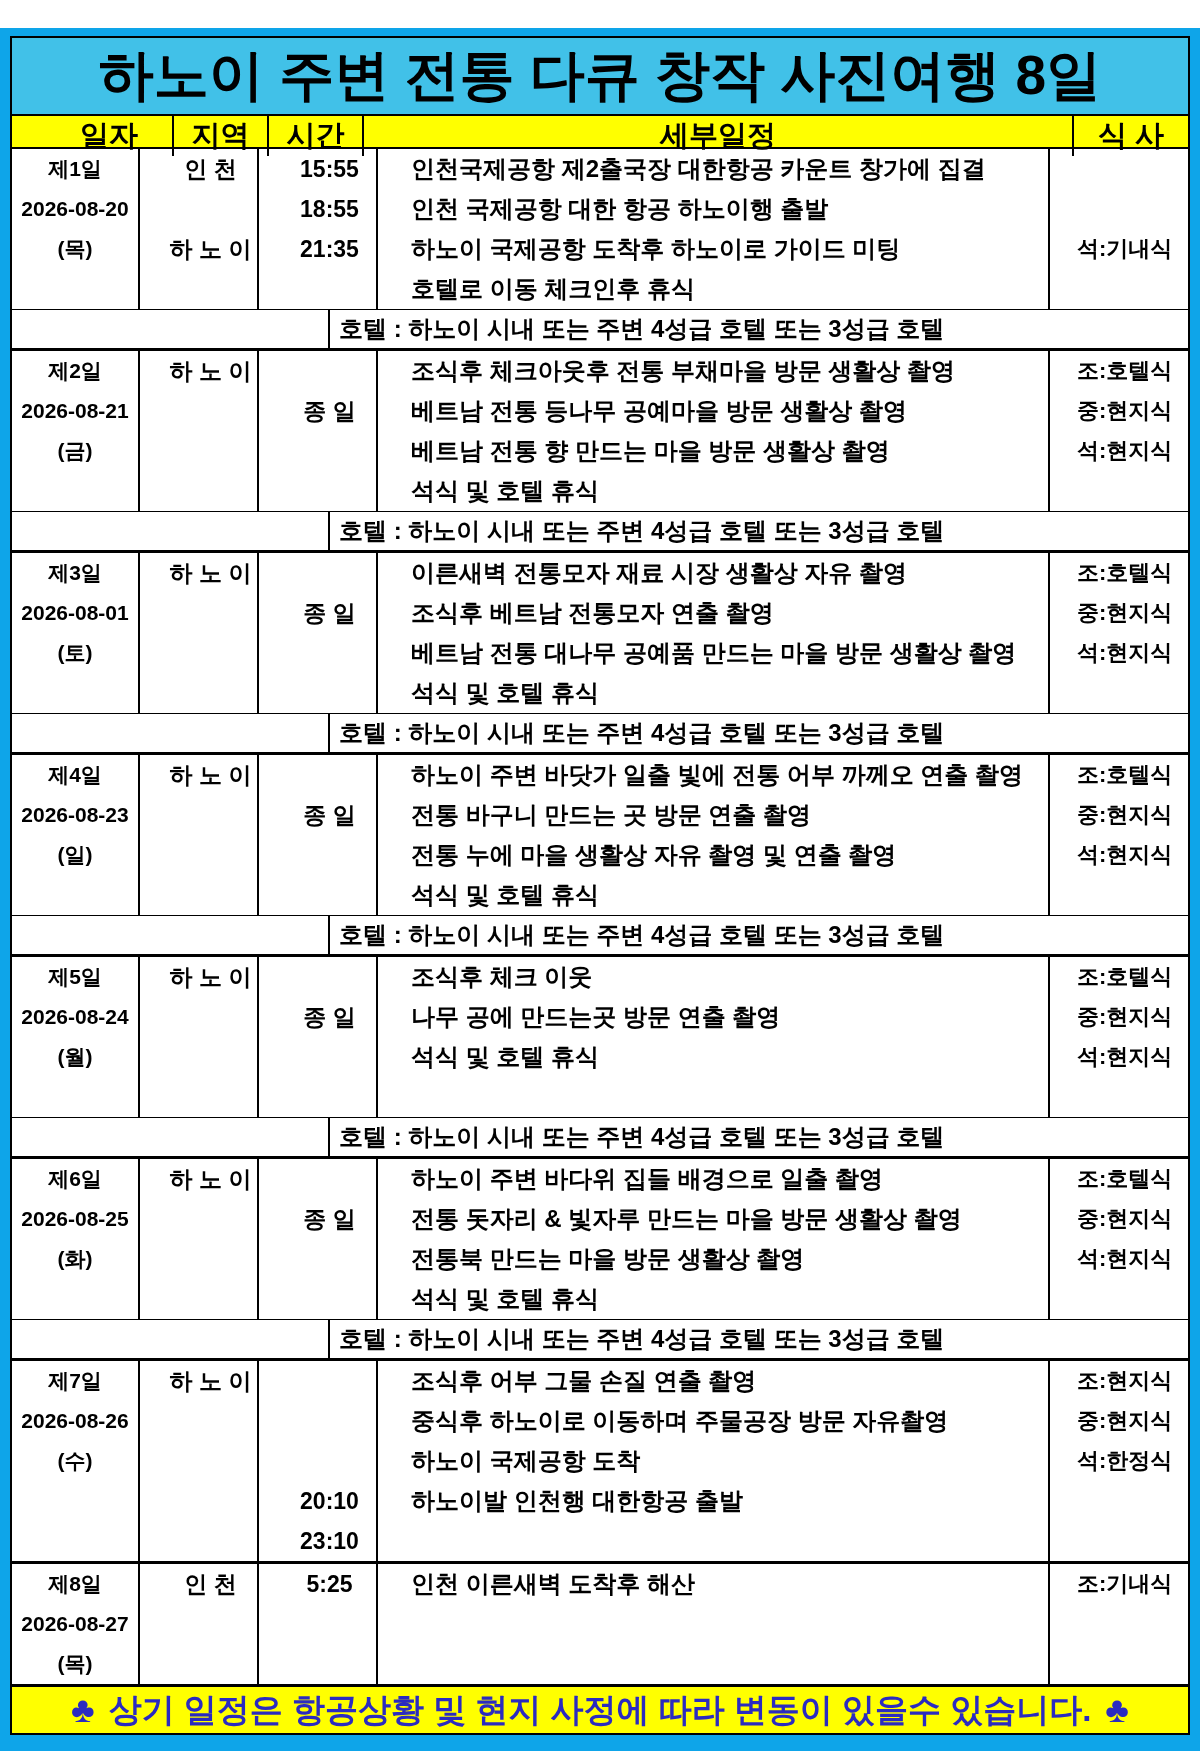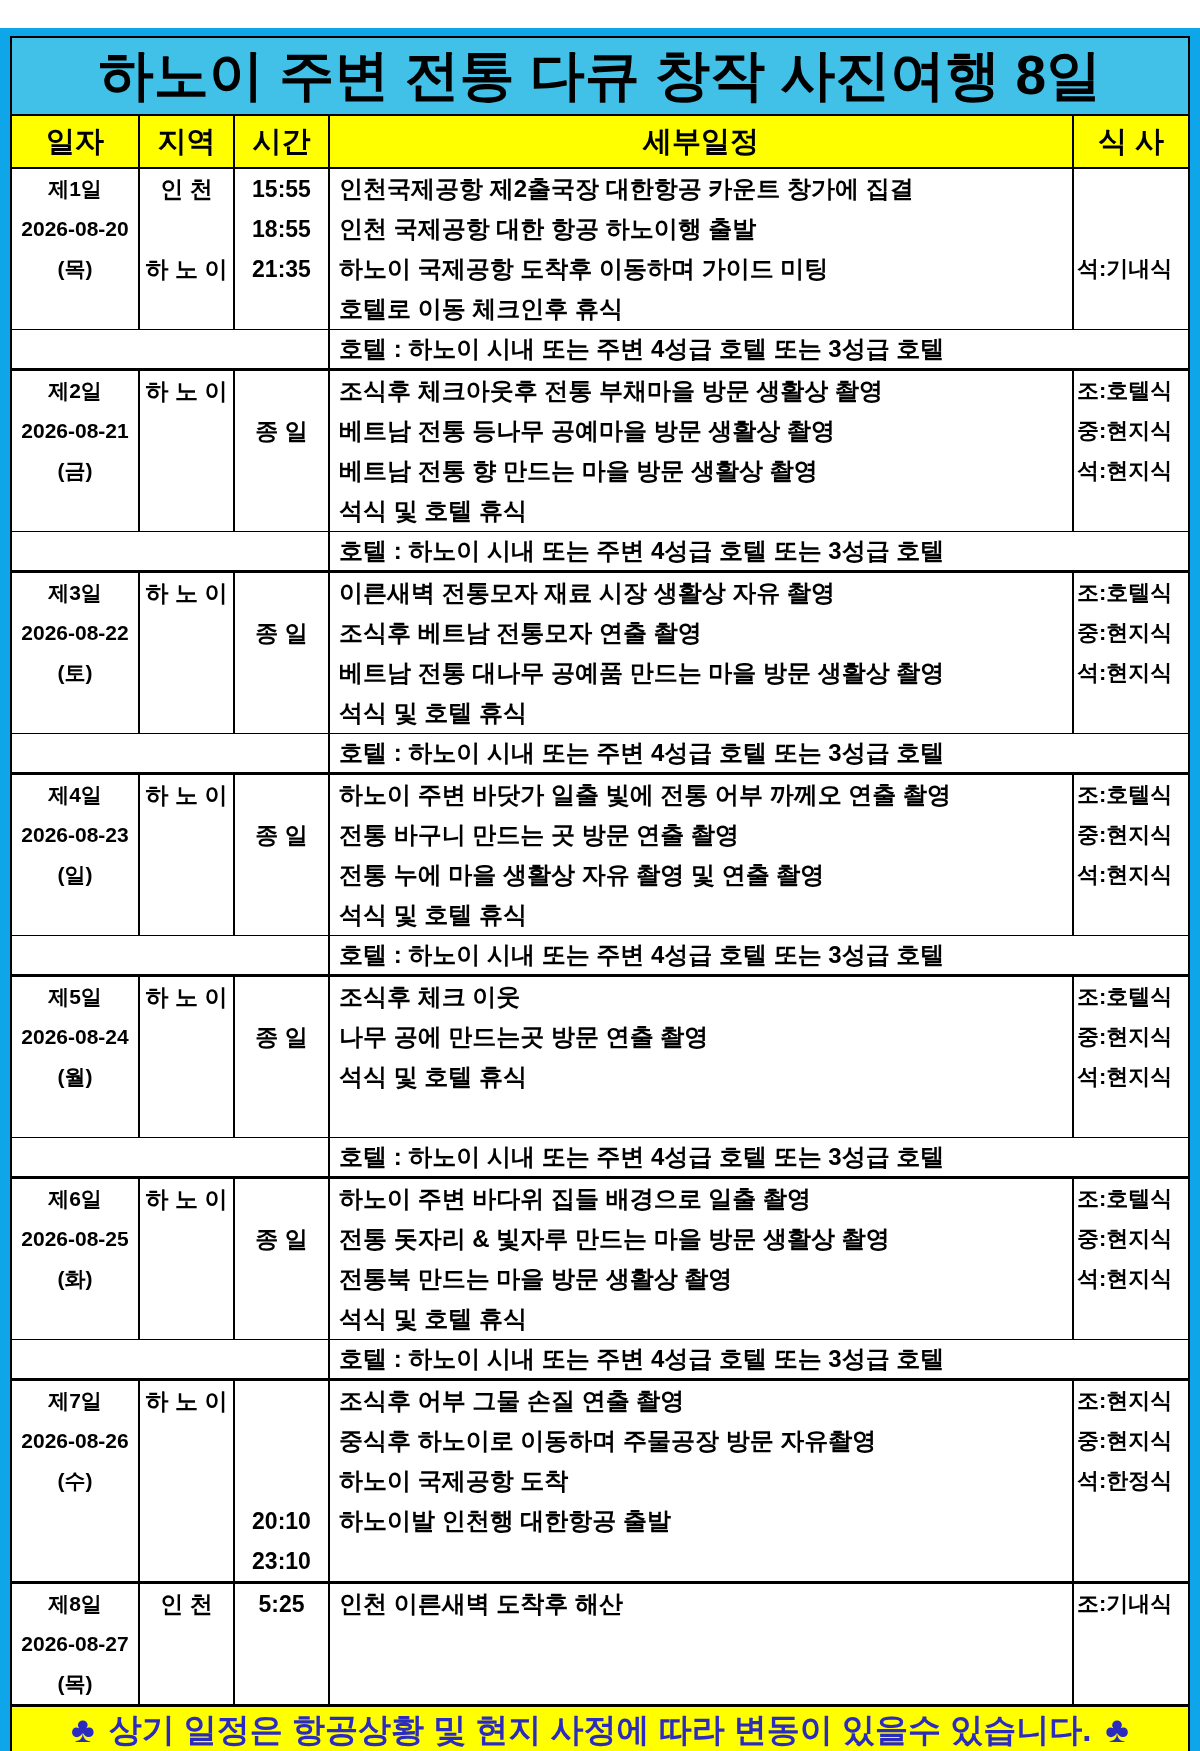--- a/index.html
+++ b/index.html
@@ -22,32 +22,33 @@
     height: 78px;
     background: var(--title-bg, #41C1E8);
     border-bottom: 2px solid var(--border, #000);
     display: flex; align-items: center; justify-content: center;
     font-size: 55px; letter-spacing: 0px; white-space: nowrap;
   }
 
   .grid5 { display: grid; grid-template-columns: 128px 95px 95px 1fr 114px; }
 
   .header-row {
-    height: 53px;
+    height: 33px;
     background: var(--band-bg, #FFFF00);
     border-bottom: 2px solid var(--border, #000);
+    padding-left: 34px;
   }
   .header-cell {
     display: flex; align-items: center; justify-content: center;
     font-size: 29px;
     border-right: 2px solid var(--border, #000);
   }
   .header-cell:last-child { border-right: none; }
 
-  .day-block { border-bottom: 1px solid var(--border, #000); }
+  .day-block { border-bottom: 1px solid var(--border, #000); gap: 24px; }
   .day-block.thick-bottom { border-bottom: 3px solid var(--border, #000); }
   .day-block.no-bottom { border-bottom: none; }
 
   .col { border-right: 2px solid var(--border, #000); }
   .col:last-child { border-right: none; }
 
   .line {
     height: 40px;
     display: flex; align-items: center; justify-content: center;
     font-size: 24px; white-space: nowrap; overflow: hidden;
@@ -114,21 +115,21 @@
           </div>
           <div class="col col-time">
             <div class="line">15:55</div>
             <div class="line">18:55</div>
             <div class="line">21:35</div>
             <div class="line"></div>
           </div>
           <div class="col col-schedule">
             <div class="line">인천국제공항 제2출국장 대한항공 카운트 창가에 집결</div>
             <div class="line">인천 국제공항 대한 항공 하노이행 출발</div>
-            <div class="line">하노이 국제공항 도착후 이동하며 가이드 미팅</div>
+            <div class="line">하노이 국제공항 도착후 하노이로 가이드 미팅</div>
             <div class="line">호텔로 이동 체크인후 휴식</div>
           </div>
           <div class="col col-meal">
             <div class="line"></div>
             <div class="line"></div>
             <div class="line">석:기내식</div>
             <div class="line"></div>
           </div>
         </div>
         <div class="hotel-row">
@@ -167,21 +168,21 @@
             <div class="line"></div>
           </div>
         </div>
         <div class="hotel-row">
           <div class="hotel-left"></div>
           <div class="hotel-text">호텔 : 하노이 시내 또는 주변 4성급 호텔 또는 3성급 호텔</div>
         </div>
         <div class="day-block grid5">
           <div class="col col-date">
             <div class="line">제3일</div>
-            <div class="line">2026-08-22</div>
+            <div class="line">2026-08-01</div>
             <div class="line">(토)</div>
             <div class="line"></div>
           </div>
           <div class="col col-region">
             <div class="line">하 노 이</div>
             <div class="line"></div>
             <div class="line"></div>
             <div class="line"></div>
           </div>
           <div class="col col-time">

